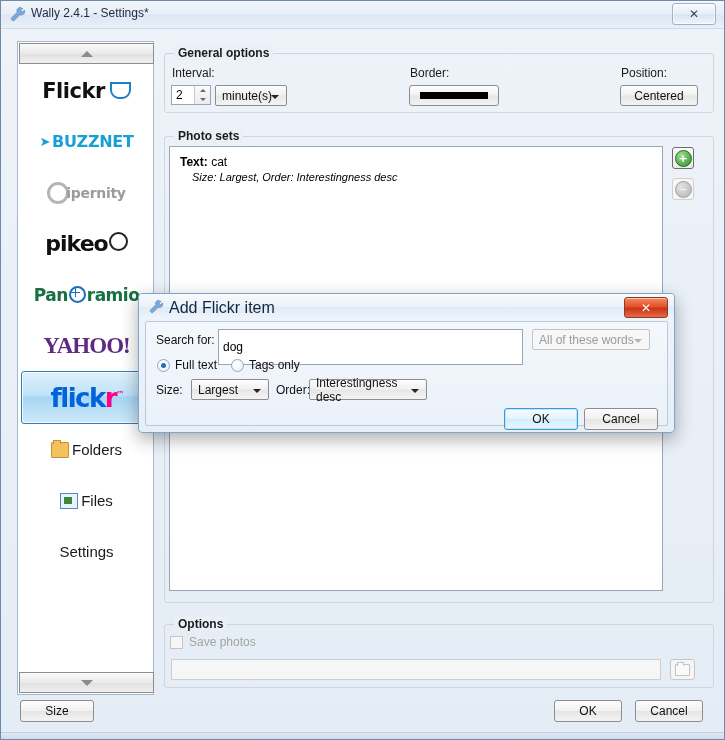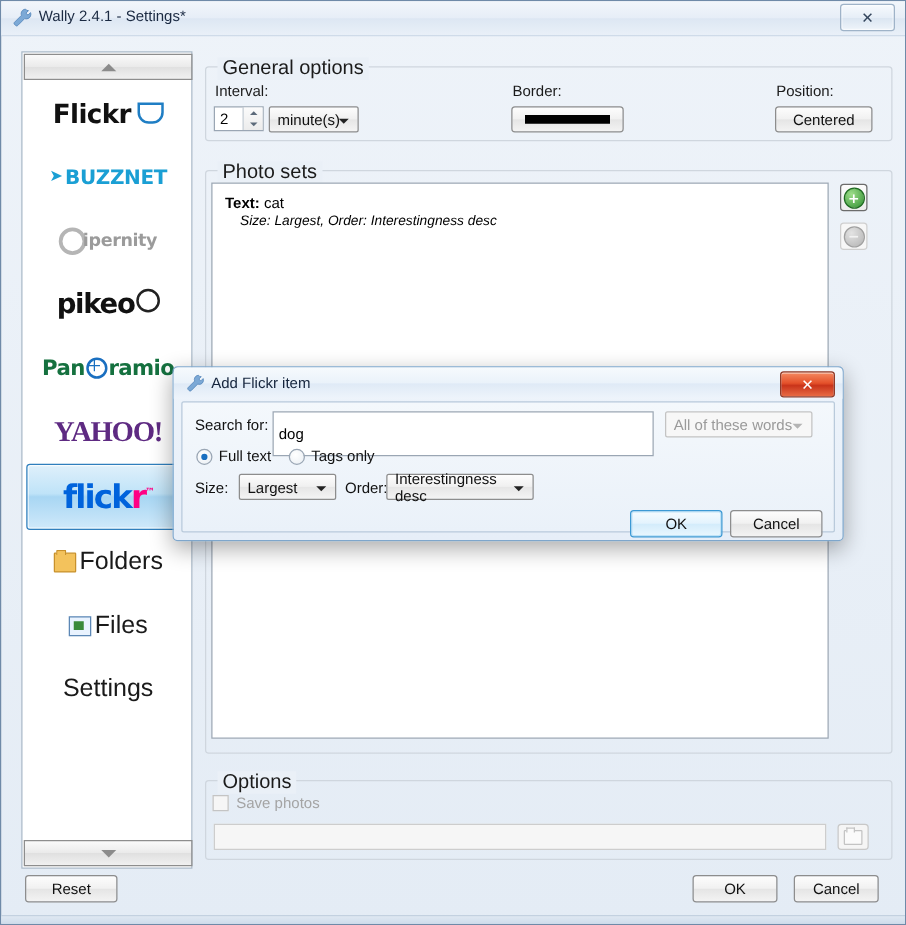--- a/index.html
+++ b/index.html
@@ -92,21 +92,21 @@
   }
   .side-item.selected {
     margin: 0 2px;
     height: 51px;
     border: 1px solid #2f7fbd;
     border-radius: 3px;
     background: linear-gradient(to bottom, #dff0fb 0%, #bfe3f8 45%, #a8d6f3 50%, #cfe9fa 100%);
     box-shadow: inset 0 0 0 1px rgba(255,255,255,.75);
   }
   .side-label {
-    font-size: 20px;
+    font-size: 15px;
     color: #1a1a1a;
     display: flex; align-items: center; gap: 3px;
   }
 
   
   .logo-smugmug { font-family: "DejaVu Sans", sans-serif; font-size: 21px; font-weight: bold; color: #111; letter-spacing: -.5px; display:flex; align-items:center; gap:5px; }
   .smug-badge { display:inline-block; width:17px; height:13px; border:2px solid #1f7ec4; border-radius: 0 0 9px 9px; }
   .logo-picasa { display:flex; align-items:center; gap:6px; }
   .picasa-text { font-family: "DejaVu Sans", sans-serif; font-size: 20px; color:#777; letter-spacing:.5px; }
   .picasa-tm { font-size:8px; color:#999; vertical-align: super;}
@@ -140,22 +140,23 @@
   .groupbox {
     position: absolute;
     border: 1px solid #cfd6de;
     border-radius: 3px;
     background: transparent;
   }
   .group-title {
     position: absolute; top: -8px; left: 9px;
     background: #eaf0f7;
     padding: 0 4px;
-    font-size: 16px;
+    font-size: 12px;
     color: #1b1b1b;
+    font-weight: bold;
   }
   #grp-general { left: 163px; top: 52px; width: 548px; height: 58px; }
   #grp-photosets { left: 163px; top: 135px; width: 548px; height: 465px; }
   #grp-options { left: 163px; top: 623px; width: 548px; height: 62px; }
 
   .fieldlabel { position:absolute; font-size:12px; color:#1b1b1b; }
 
   
   .spinner {
     position:absolute;
@@ -268,21 +269,21 @@
     border-radius:4px;
     background: linear-gradient(to bottom, #eef4fb 0%, #e6eef8 100%);
     padding:3px;
   }
   #dlg-titlebar {
     position:absolute; left:0; top:0; right:0; height:25px;
     background: linear-gradient(to bottom, #f6fafd 0%, #eaf2fa 50%, #dfeaf6 52%, #eef4fb 100%);
     border-radius:4px 4px 0 0;
   }
   #dlg-icon { position:absolute; left:10px; top:5px; width:15px; height:15px; }
-  #dlg-title { position:absolute; left:30px; top:5px; font-size:12px; color:#14243c;}
+  #dlg-title { position:absolute; left:30px; top:5px; font-size:16px; color:#14243c;}
   #dlg-close {
     position:absolute; right:6px; top:3px; width:42px; height:19px;
     border:1px solid #8f3a28; border-radius:3px;
     background: linear-gradient(to bottom,#f58a62 0%,#e4512a 45%,#c9341a 55%,#e86b45 100%);
     box-shadow: inset 0 1px 0 rgba(255,255,255,.5);
     display:flex; align-items:center; justify-content:center;
     color:#fff; font-weight:bold; font-size:12px;
     font-family:"DejaVu Sans", sans-serif;
     cursor:default;
   }
@@ -464,21 +465,21 @@
   <div class="groupbox" id="grp-options">
     <div class="group-title">Options</div>
   </div>
   <div class="chk" style="left:169px; top:635px;"></div>
   <div class="chk-label" style="left:188px; top:634px;">Save photos</div>
   <div id="path-field"></div>
   <div class="btn disabled" id="btn-browse">
     <div class="folder-small"></div>
   </div>
 
-  <div class="btn" id="btn-reset">Reset</div>
+  <div class="btn" id="btn-reset">Size</div>
   <div class="btn" id="btn-ok-main">OK</div>
   <div class="btn" id="btn-cancel-main">Cancel</div>
 
   <div id="bottomstrip"></div>
 
   <div id="dialog-shadow"></div>
   <div id="dialog">
     <div id="dlg-titlebar">
       <svg id="dlg-icon" viewBox="0 0 16 16">
         <path d="M10.5 1.3c-2 0-3.6 1.6-3.6 3.6 0 .5.1.9.3 1.3L1.6 11.8c-.5.5-.5 1.2 0 1.7l.9.9c.5.5 1.2.5 1.7 0l5.6-5.6c.4.2.8.3 1.3.3 2 0 3.6-1.6 3.6-3.6 0-.5-.1-1-.3-1.4l-2 2-1.6-1.6 2-2c-.4-.1-.9-.2-1.3-.2z" fill="#7ca9d6" stroke="#4b7fb5" stroke-width=".6"></path>

